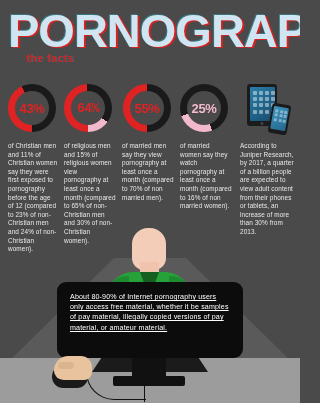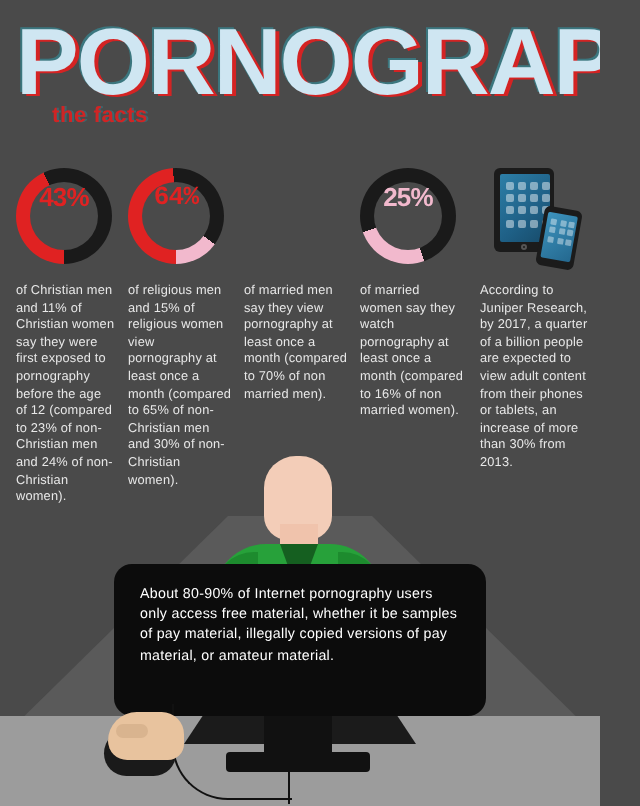--- a/index.html
+++ b/index.html
@@ -66,21 +66,21 @@
   
   .donut {
     position:absolute;
     width:48px; height:48px;
     border-radius:50%;
   }
   .donut .hole {
     position:absolute; left:7px; top:7px;
     width:34px; height:34px; border-radius:50%;
     background:#4a4a4a;
-    display:flex; justify-content:center;
+    display:flex; align-items:center; justify-content:center;
   }
   .donut .pct {
     font-size:13px; font-weight:bold; color:#e02222;
     letter-spacing:-.4px;
   }
   .donut.pink .pct { color:#f2b9cd; }
 
   
   .col {
     position:absolute;
@@ -127,20 +127,21 @@
   .monitor-screen {
     position:absolute; left:57px; top:282px;
     width:186px; height:76px;
     background:#0c0c0c;
     border-radius:9px;
     padding:10px 13px;
   }
   .monitor-text {
     font-size:7.1px; line-height:10.2px; color:#ffffff;
     letter-spacing:.15px;
+    text-decoration:underline;
   }
   .monitor-neck {
     position:absolute; left:132px; top:358px;
     width:34px; height:22px; background:#111;
   }
   .monitor-base {
     position:absolute; left:113px; top:376px;
     width:72px; height:10px; background:#111; border-radius:2px;
   }
   .monitor-shadow {
@@ -251,20 +252,25 @@
       <span class="pct">43%</span>
     </div>
   </div>
 
   <div class="donut" style="left:64px; top:84px; background:conic-gradient(from 180deg, #e02222 0% 49%, #1a1a1a 49% 85%, #f2b9cd 85% 100%);font-family:Liberation Mono, monospace;">
     <div class="hole">
       <span class="pct">64%</span>
     </div>
   </div>
 
+  <div class="donut" style="left:123px; top:84px; background:conic-gradient(from 180deg, #e02222 0% 50%, #1a1a1a 50% 100%);">
+    <div class="hole">
+      <span class="pct">55%</span>
+    </div>
+  </div>
 
   <div class="donut pink" style="left:180px; top:84px; background:conic-gradient(from 160deg, #f2b9cd 0% 25%, #1a1a1a 25% 100%);">
     <div class="hole">
       <span class="pct">25%</span>
     </div>
   </div>
 
   <div class="tablet">
     <div class="tablet-screen">
       <div class="app-grid">

